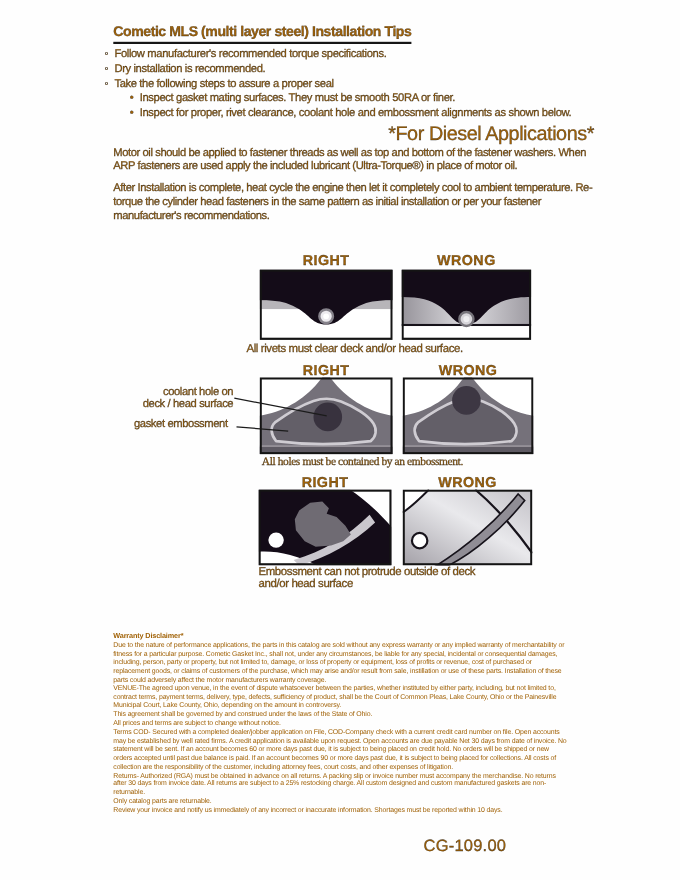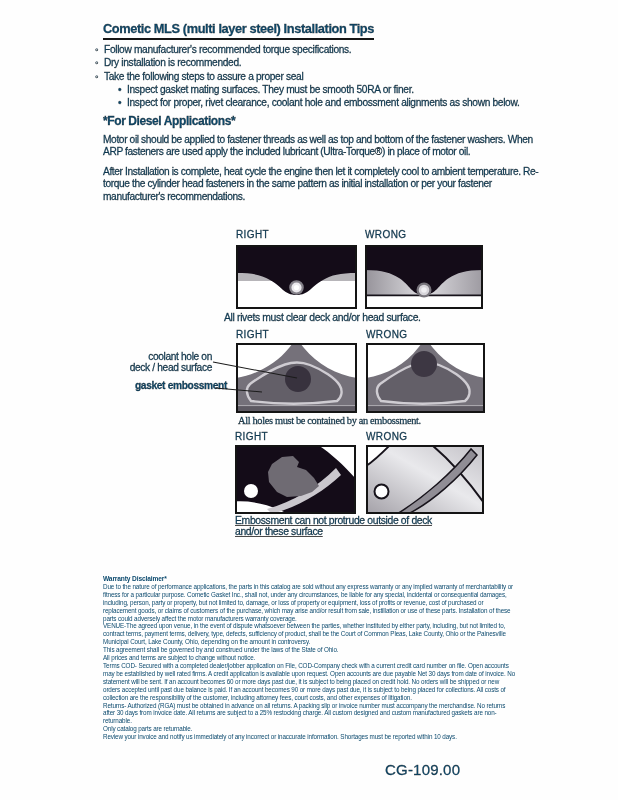--- a/index.html
+++ b/index.html
@@ -1,35 +1,35 @@
 <!DOCTYPE html>
 <html><head>
 <meta charset="utf-8">
 <style>
   html,body { margin:0; padding:0; background:#ffffff; }
   .page {
     position:relative; width:618px; height:800px; background:#fefefe;
-    font-family:"Liberation Sans", sans-serif; color:#0c4a6e; overflow:hidden;
+    font-family:"Liberation Sans", sans-serif; color:#a16207; overflow:hidden;
     -webkit-text-stroke:0.3px rgba(27,27,27,0.8);
   }
   .doc-title {
     position:absolute; left:103px; top:21px; font-size:12.8px; font-weight:bold;
     letter-spacing:-0.4px; border-bottom:2px solid #161616; padding-bottom:2px;
     white-space:nowrap;
   }
   .bullets { position:absolute; left:95px; top:43px; font-size:10.2px; letter-spacing:-0.33px; line-height:13.3px; }
   .bullet-row { display:flex; white-space:nowrap; }
   .bullet-row.sub { margin-left:23px; }
   .bullet-marker { width:9px; flex:0 0 9px; }
   .diesel { position:absolute; left:103px; top:115px; width:437px; font-size:10.2px; letter-spacing:-0.38px; line-height:12.6px; }
-  .diesel-heading { font-size:12px; font-weight:bold; letter-spacing:-0.4px; margin:0 0 6px 0; }
+  .diesel-heading { font-size:18px; font-weight:normal; letter-spacing:-0.4px; margin:0 0 6px 0;text-align:right; }
   .diesel p { margin:0; }
   .diesel .p1 { margin-bottom:7px; }
   .diesel .p2 { margin-bottom:24px; }
-  .dg-label { position:absolute; font-size:10px; letter-spacing:0.4px; white-space:nowrap; }
+  .dg-label { position:absolute; font-size:13px; letter-spacing:0.4px; text-align:center; white-space:nowrap;font-weight:bold; }
   .dg-box { position:absolute; display:block; }
   .dg-caption { position:absolute; font-size:10.4px; letter-spacing:-0.35px; line-height:10.8px; white-space:nowrap; }
   .d2-label { position:absolute; text-align:right; font-size:10.2px; letter-spacing:-0.35px; line-height:10.6px; }
   .leader-overlay { position:absolute; left:103px; top:340px; }
   .warranty {
     position:absolute; left:103px; top:575px; width:414px;
     font-size:6.3px; letter-spacing:-0.12px; line-height:7.9px;
     -webkit-text-stroke:0px transparent;
   }
   .warranty-heading { font-weight:bold; font-size:6.6px; margin:0 0 5px 0; }
@@ -106,21 +106,21 @@
 
   <div class="dg-caption" style="left:224px; top:313px;">All rivets must clear deck and/or head surface.</div>
 
   <div class="dg-label" style="left:236px; top:329px; width:121px;">RIGHT</div>
   <div class="dg-label" style="left:366px; top:329px; width:119px;">WRONG</div>
 
   <div class="d2-label" style="left:103px; top:352px; width:109px;">
     <div>coolant hole on</div>
     <div>deck / head surface</div>
   </div>
-  <div class="d2-label" style="left:116px; top:381px; width:111px;font-weight:bold;">gasket embossment</div>
+  <div class="d2-label" style="left:96px; top:381px; width:111px;">gasket embossment</div>
 
   <svg class="dg-box" style="left:236px; top:343px;" width="121" height="70" viewBox="0 0 121 70">
     <rect x="0" y="0" width="121" height="70" fill="#ffffff"></rect>
     <path d="M0,70 V35 C20,32 40,21 53,5 L57,0 H64 L68,5 C81,21 101,32 121,35 V70 Z" fill="#75717a"></path>
     <rect x="0" y="62" width="121" height="1.2" fill="#a9a6ac"></rect>
     <rect x="0" y="63.2" width="121" height="6.8" fill="#5e5a63"></rect>
     <path d="M15,58 C10,52 9.5,45 14,41 C25,33 36,26 49,21.5 C58,18.5 65,18.5 74,22 C87,27 99,35 103.5,42 C107,47.5 106,54 101,58 C73,61.5 42,61.5 15,58 Z" fill="#635f68"></path>
     <path d="M15,58 C10,52 9.5,45 14,41 C25,33 36,26 49,21.5 C58,18.5 65,18.5 74,22 C87,27 99,35 103.5,42 C107,47.5 106,54 101,58 C73,61.5 42,61.5 15,58 Z" fill="none" stroke="#cfccd2" stroke-width="2.4"></path>
     <circle cx="62" cy="36" r="13" fill="#38323e"></circle>
     <rect x="1" y="1" width="119" height="68" fill="none" stroke="#141414" stroke-width="2"></rect>
@@ -167,23 +167,23 @@
     </defs>
     <rect x="0" y="0" width="118" height="69" fill="url(#gd3)"></rect>
     <path d="M0,0 H24 C15,9 7,16.5 0,21 Z" fill="#ffffff"></path>
     <path d="M24,0 C15,9 7,16.5 0,21" fill="none" stroke="#17131b" stroke-width="1.8"></path>
     <path d="M66,0 C86,17 103,37 118,58" fill="none" stroke="#17131b" stroke-width="2"></path>
     <path d="M31,69 C57,53 86,28 105,4 L111,10 C93,33 66,57 42,69 Z" fill="#908d95" stroke="#17131b" stroke-width="1.5"></path>
     <circle cx="15.5" cy="46.5" r="7" fill="#ffffff" stroke="#17131b" stroke-width="2"></circle>
     <rect x="1" y="1" width="116" height="67" fill="none" stroke="#141414" stroke-width="2"></rect>
   </svg>
 
-  <div class="dg-caption" style="left:235px; top:516px;text-decoration:underline;">
+  <div class="dg-caption" style="left:235px; top:516px;">
     <div>Embossment can not protrude outside of deck</div>
-    <div>and/or these surface</div>
+    <div>and/or head surface</div>
   </div>
 
   <div class="warranty">
     <p class="warranty-heading">Warranty Disclaimer*</p>
     <p class="mb6">Due to the nature of performance applications, the parts in this catalog are sold without any express warranty or any implied warranty of merchantability or fitness for a particular purpose. Cometic Gasket Inc., shall not, under any circumstances, be liable for any special, incidental or consequential damages, including, person, party or property, but not limited to, damage, or loss of property or equipment, loss of profits or revenue, cost of purchased or replacement goods, or claims of customers of the purchase, which may arise and/or result from sale, instillation or use of these parts. Installation of these parts could adversely affect the motor manufacturers warranty coverage.</p>
     <p>VENUE-The agreed upon venue, in the event of dispute whatsoever between the parties, whether instituted by either party, including, but not limited to, contract terms, payment terms, delivery, type, defects, sufficiency of product, shall be the Court of Common Pleas, Lake County, Ohio or the Painesville Municipal Court, Lake County, Ohio, depending on the amount in controversy.</p>
     <p class="mb6">This agreement shall be governed by and construed under the laws of the State of Ohio.</p>
     <p class="mb6">All prices and terms are subject to change without notice.</p>
     <p class="mb5">Terms COD- Secured with a completed dealer/jobber application on File, COD-Company check with a current credit card number on file. Open accounts may be established by well rated firms. A credit application is available upon request. Open accounts are due payable Net 30 days from date of invoice. No statement will be sent. If an account becomes 60 or more days past due, it is subject to being placed on credit hold. No orders will be shipped or new orders accepted until past due balance is paid. If an account becomes 90 or more days past due, it is subject to being placed for collections. All costs of collection are the responsibility of the customer, including attorney fees, court costs, and other expenses of litigation.</p>
     <p class="mb5">Returns- Authorized (RGA) must be obtained in advance on all returns. A packing slip or invoice number must accompany the merchandise. No returns after 30 days from invoice date. All returns are subject to a 25% restocking charge. All custom designed and custom manufactured gaskets are non-returnable.</p>

